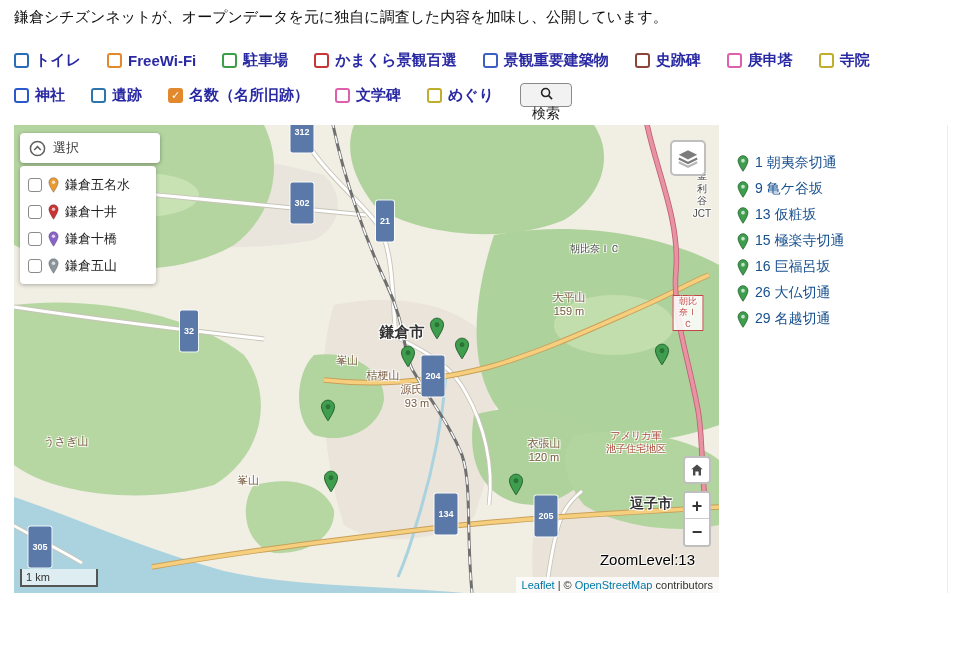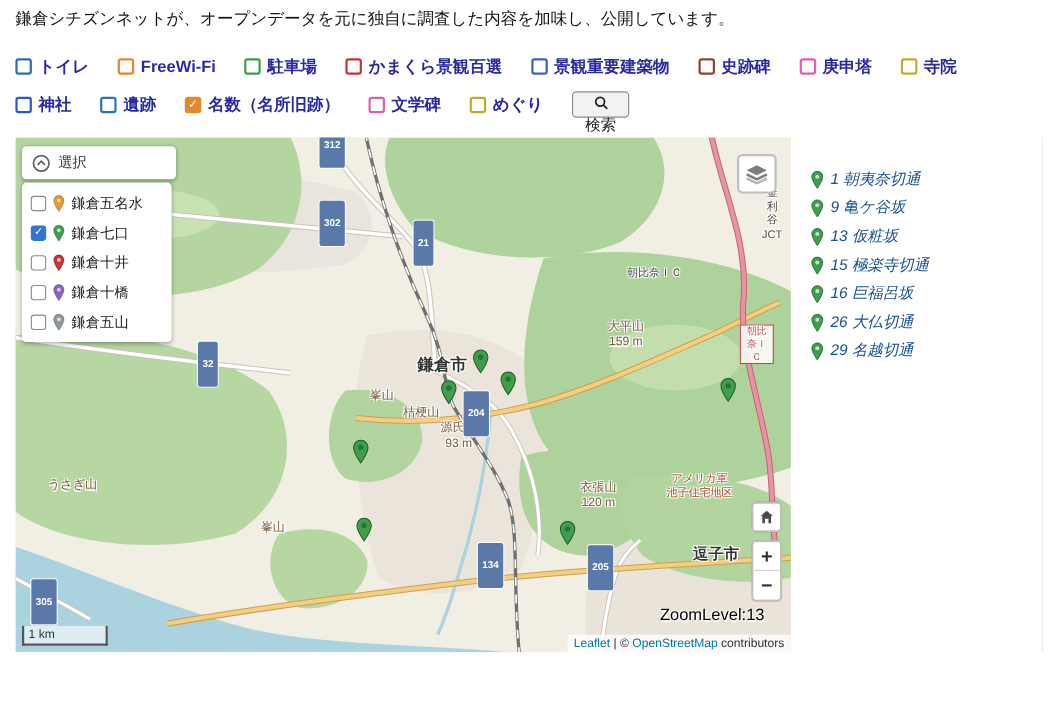--- a/index.html
+++ b/index.html
@@ -42,21 +42,21 @@
   .zoom-ctl{position:absolute;left:669px;top:366px;width:28px;background:#fff;border:2px solid rgba(0,0,0,.25);border-radius:4px;box-sizing:border-box;overflow:hidden;}
   .zoom-btn{display:block;width:100%;height:26px;background:#fff;border:none;font-size:18px;font-weight:bold;color:#333;cursor:pointer;line-height:26px;text-align:center;padding:0;font-family:inherit;}
   .zoom-btn.in{border-bottom:1px solid #ccc;}
   .zoom-level{position:absolute;right:24px;top:426px;font-size:15px;color:#000;text-shadow:1px 1px 0 rgba(255,255,255,.9),-1px -1px 0 rgba(255,255,255,.9);}
   .scale-ctl{position:absolute;left:6px;bottom:6px;}
   .scale-bar{width:78px;font-size:11px;color:#333;background:rgba(255,255,255,.6);border:2px solid #555;border-top:none;padding:1px 4px 0 4px;line-height:15px;box-sizing:border-box;}
   .attribution{position:absolute;right:0;bottom:0;background:rgba(255,255,255,.78);font-size:11px;color:#333;padding:2px 6px;white-space:nowrap;}
   .attribution a{color:#0078A8;text-decoration:none;cursor:pointer;}
   .route-list{margin-left:18px;padding-top:25px;width:210px;border-right:1px solid #ececec;}
   .route-item{display:flex;align-items:center;gap:6px;height:26px;text-decoration:none;cursor:pointer;}
-  .route-label{font-size:14px;color:#17508e;font-style:italic;}
+  .route-label{font-size:14px;color:#17508e;}
 </style>
 </head>
 <body>
 
 <div class="page">
   <p class="subtitle">鎌倉シチズンネットが、オープンデータを元に独自に調査した内容を加味し、公開しています。</p>
 
   <div class="filter-bar">
     <label class="filter-item">
         <span class="cb" style="--c: #2b6cb8;"></span>
@@ -227,28 +227,20 @@
         <div class="panel-list">
           <label class="panel-row">
               <span class="std-cb"></span>
               <span class="pin-ico" style="color: rgb(232, 154, 51);"><svg width="11" height="16" viewBox="0 0 16 24">
                   <path d="M8 1C4.1 1 1 4.1 1 8c0 5 7 15 7 15s7-10 7-15c0-3.9-3.1-7-7-7z" fill="currentColor" stroke="rgba(0,0,0,.35)"></path>
                   <circle cx="8" cy="8" r="2.6" fill="#fff" opacity=".7"></circle>
                 </svg></span>
               <span class="panel-label">鎌倉五名水</span>
             </label>
           <label class="panel-row">
-              <span class="std-cb checked"></span>
-              <span class="pin-ico" style="color: rgb(63, 158, 77);"><svg width="11" height="16" viewBox="0 0 16 24">
-                  <path d="M8 1C4.1 1 1 4.1 1 8c0 5 7 15 7 15s7-10 7-15c0-3.9-3.1-7-7-7z" fill="currentColor" stroke="rgba(0,0,0,.35)"></path>
-                  <circle cx="8" cy="8" r="2.6" fill="#fff" opacity=".7"></circle>
-                </svg></span>
-              <span class="panel-label">鎌倉七口</span>
-            </label>
-          <label class="panel-row">
               <span class="std-cb"></span>
               <span class="pin-ico" style="color: rgb(201, 52, 52);"><svg width="11" height="16" viewBox="0 0 16 24">
                   <path d="M8 1C4.1 1 1 4.1 1 8c0 5 7 15 7 15s7-10 7-15c0-3.9-3.1-7-7-7z" fill="currentColor" stroke="rgba(0,0,0,.35)"></path>
                   <circle cx="8" cy="8" r="2.6" fill="#fff" opacity=".7"></circle>
                 </svg></span>
               <span class="panel-label">鎌倉十井</span>
             </label>
           <label class="panel-row">
               <span class="std-cb"></span>
               <span class="pin-ico" style="color: rgb(138, 99, 201);"><svg width="11" height="16" viewBox="0 0 16 24">

